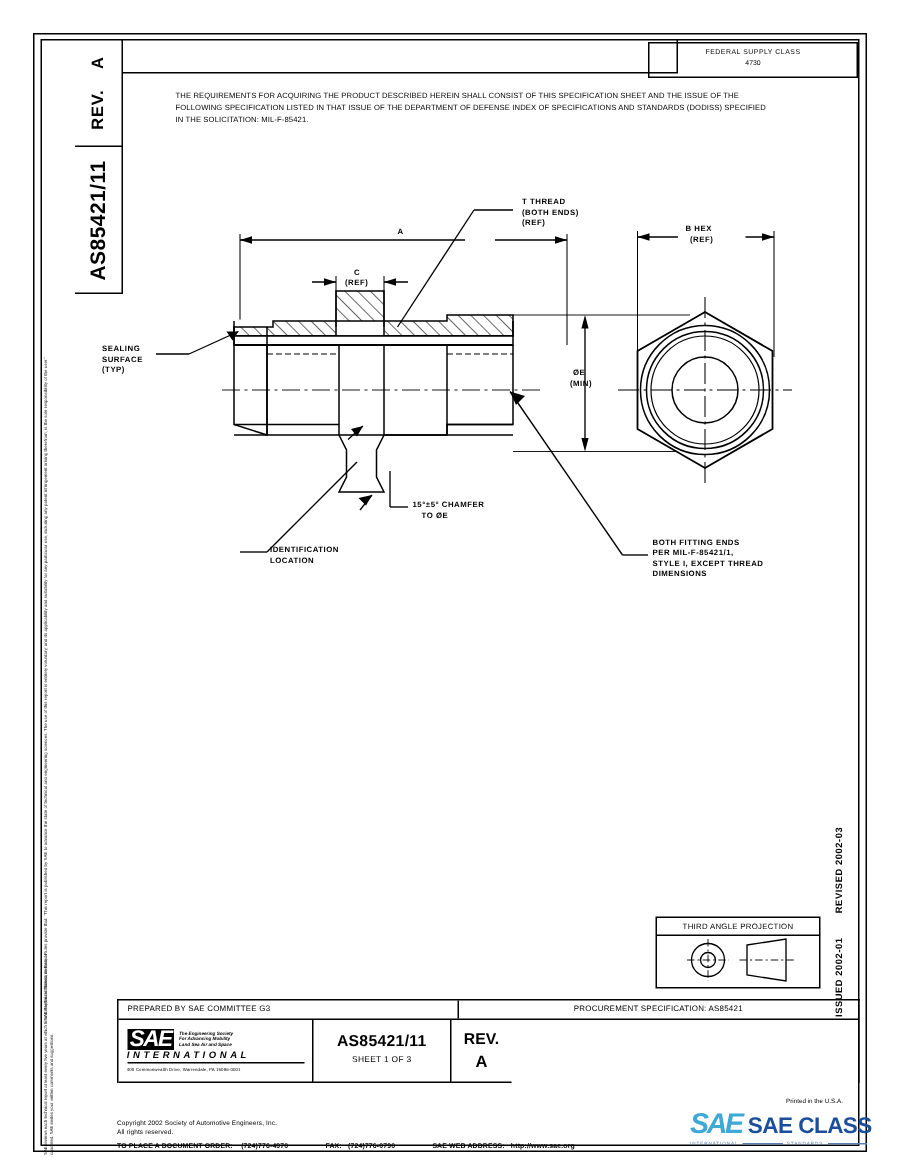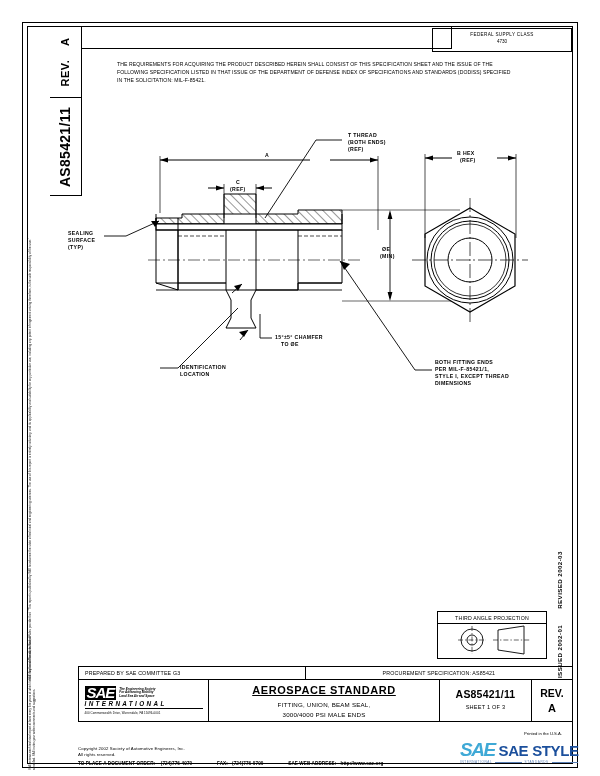--- a/index.html
+++ b/index.html
@@ -515,25 +515,20 @@
             <div class="sae-tag">
               <div>The Engineering Society</div>
               <div>For Advancing Mobility</div>
               <div>Land Sea Air and Space</div>
             </div>
           </div>
           <div class="sae-intl">INTERNATIONAL</div>
           <div class="sae-addr">400 Commonwealth Drive, Warrendale, PA 15096-0001</div>
         </div>
       </div>
-      <div class="tb-mid">
-        <div class="tb-as">AEROSPACE STANDARD</div>
-        <div class="tb-desc1">FITTING, UNION, BEAM SEAL,</div>
-        <div class="tb-desc2">3000/4000 PSI MALE ENDS</div>
-      </div>
       <div class="tb-num">
         <div class="tb-num-main">AS85421/11</div>
         <div class="tb-num-sheet">SHEET 1 OF 3</div>
       </div>
       <div class="tb-rev">
         <div class="tb-rev-l">REV.</div>
         <div class="tb-rev-v">A</div>
       </div>
     </div>
   </div>
@@ -555,21 +550,21 @@
       <span>http://www.sae.org</span>
     </div>
   </div>
 
   <div class="printed-usa">Printed in the U.S.A.</div>
 
   <div class="norm-logo">
     <div style="display:flex; align-items:baseline; gap:4px;">
       <span class="norm-sae">SAE</span>
       <span class="norm-word">SAE</span>
-      <span class="norm-word">STYLE</span>
+      <span class="norm-word">CLASS</span>
     </div>
     <div class="norm-sub">
       <span>INTERNATIONAL</span>
       <span class="norm-line"></span>
       <span>STANDARDS</span>
       <span class="norm-line"></span>
     </div>
   </div>
 
 </div>

